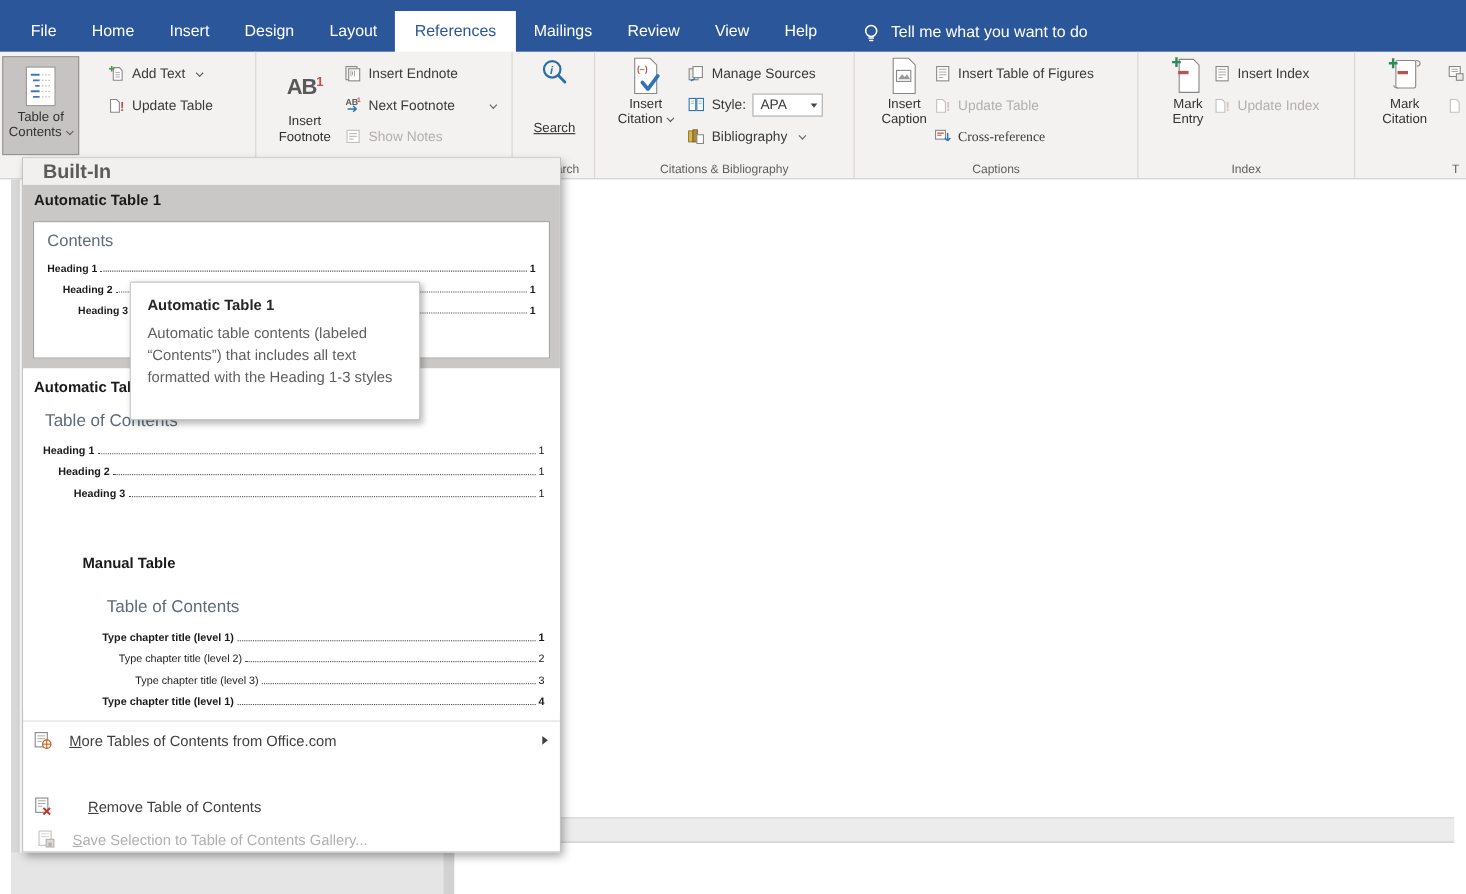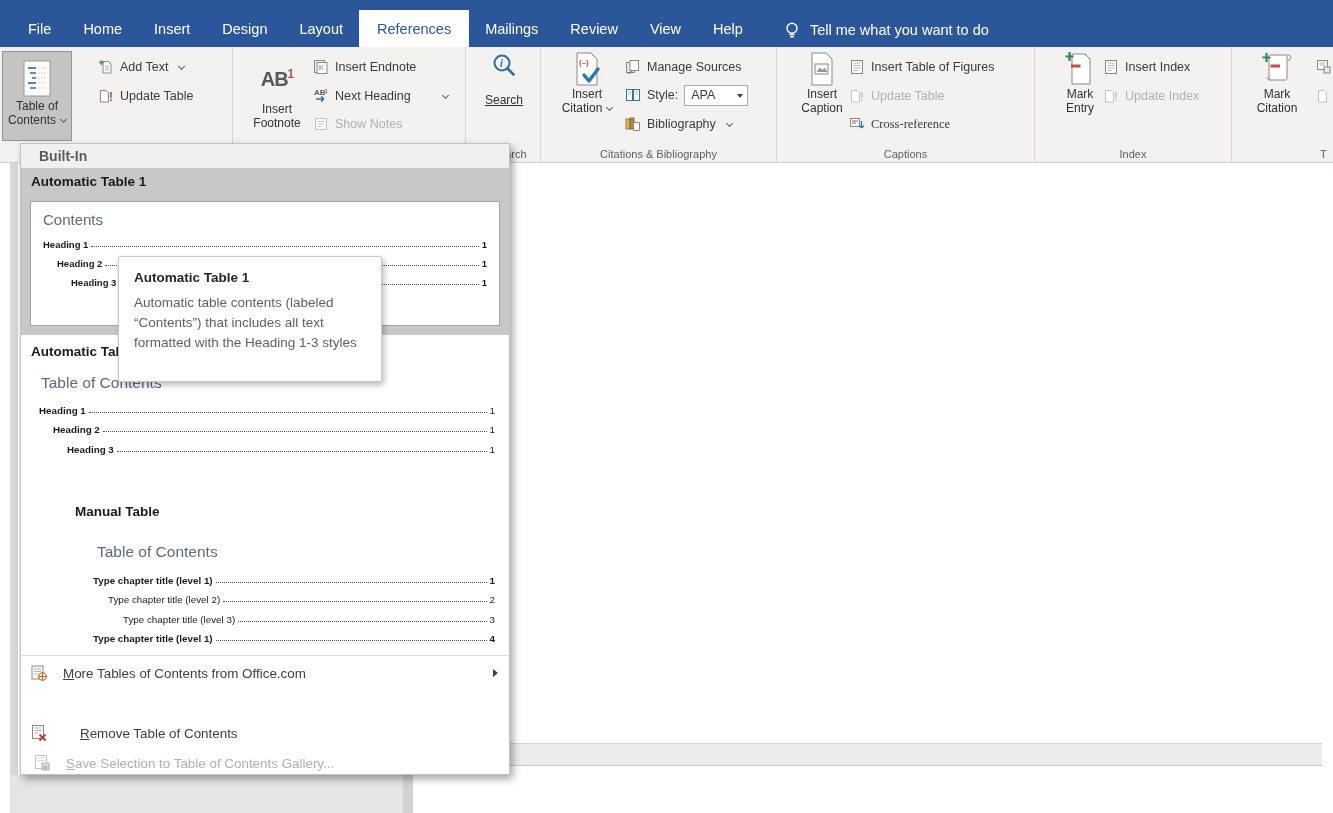--- a/index.html
+++ b/index.html
@@ -72,21 +72,21 @@
   .bledge { position:absolute; left:403px; top:775px; width:10px; height:38px; background:#d2d2d2; }
 
   
   .panel {
     position:absolute; left:20px; top:143px; width:490px; height:632px;
     background:#fff; border:1px solid #c4c2c0; box-shadow:3px 4px 8px rgba(0,0,0,0.35);
     z-index:40;
   }
   .builtin {
     position:absolute; left:0; top:0; right:0; height:24px; background:#f1f0ef;
-    font-size:14px; font-weight:bold; color:#5d5b58; padding-left:18px; line-height:25px;
+    font-size:18px; font-weight:bold; color:#5d5b58; padding-left:18px; line-height:25px;
   }
   .gitem1 { position:absolute; left:0; top:24px; right:0; height:167px; background:#c9c8c7; }
   .gi-header { padding:6px 0 0 10px; font-size:13.5px; font-weight:bold; color:#1a1a1a; }
   .previewbox {
     position:absolute; left:9px; top:33px; right:9px; height:125px;
     background:#fff; border:1px solid #a5a3a1; padding:9px 12px 0 12px; overflow:hidden;
   }
   .ptitle { font-size:15px; color:#5d6b7a; margin-bottom:3px; }
   .tocrow { display:flex; align-items:flex-end; font-size:9.5px; color:#1a1a1a; height:19px; }
   .tocrow .tlab { font-weight:600; white-space:nowrap; }
@@ -208,40 +208,40 @@
           <text x="5.5" y="9.5" font-size="5.5" fill="#595959">[i]</text>
         </svg>
         <span>Insert Endnote</span>
       </div>
       <div class="srow" style="left:80px; top:38px;">
         <svg class="icn16" viewBox="0 0 16 16">
           <text x="1" y="7" font-size="8" font-weight="bold" fill="#595959">AB</text>
           <text x="11.5" y="5" font-size="6" font-weight="bold" fill="#c0504d">1</text>
           <path d="M3 11h8m0 0l-3-2.6M11 11l-3 2.6" fill="none" stroke="#2e75b6" stroke-width="1.4"></path>
         </svg>
-        <span>Next Heading</span>
+        <span>Next Footnote</span>
           <span class="chev" style="margin-left:26px;"></span>
       </div>
       <div class="srow disabled" style="left:80px; top:66px;">
         <svg class="icn16" viewBox="0 0 16 16">
           <rect x="2.5" y="2.5" width="11" height="11" fill="#fff" stroke="#c3c1bf"></rect>
           <path d="M4.5 5.5h7M4.5 8h7M4.5 10.5h4" stroke="#c3c1bf"></path>
         </svg>
         <span>Show Notes</span>
       </div>
     </div>
 
     <div class="rgroup" style="width:75px;">
       <div class="bigbtn" style="left:6px;">
         <svg width="30" height="34" viewBox="0 0 30 34">
           <circle cx="13" cy="12" r="7.5" fill="none" stroke="#2e6da4" stroke-width="2"></circle>
           <text x="11" y="16" font-size="10" font-style="italic" font-weight="bold" fill="#2e6da4">i</text>
           <path d="M18.5 17.5l6 6" stroke="#2e6da4" stroke-width="2.6" stroke-linecap="round"></path>
         </svg>
-        <span class="bl" style="margin-top:8px;text-decoration:underline;">Search</span>
+        <span class="bl" style="margin-top:24px;text-decoration:underline;">Search</span>
       </div>
       <div class="glabel">Research</div>
     </div>
 
     <div class="rgroup" style="width:236px;">
       <div class="bigbtn" style="left:14px;">
         <svg width="30" height="36" viewBox="0 0 30 36">
           <path d="M5 2h14l6 6v26H5z" fill="#fff" stroke="#8a8886"></path>
           <text x="7" y="14" font-size="8" font-weight="bold" fill="#c0504d">(–)</text>
           <path d="M12 24l5 6 9-12" fill="none" stroke="#2e75b6" stroke-width="3.4" stroke-linecap="round" stroke-linejoin="round"></path>

